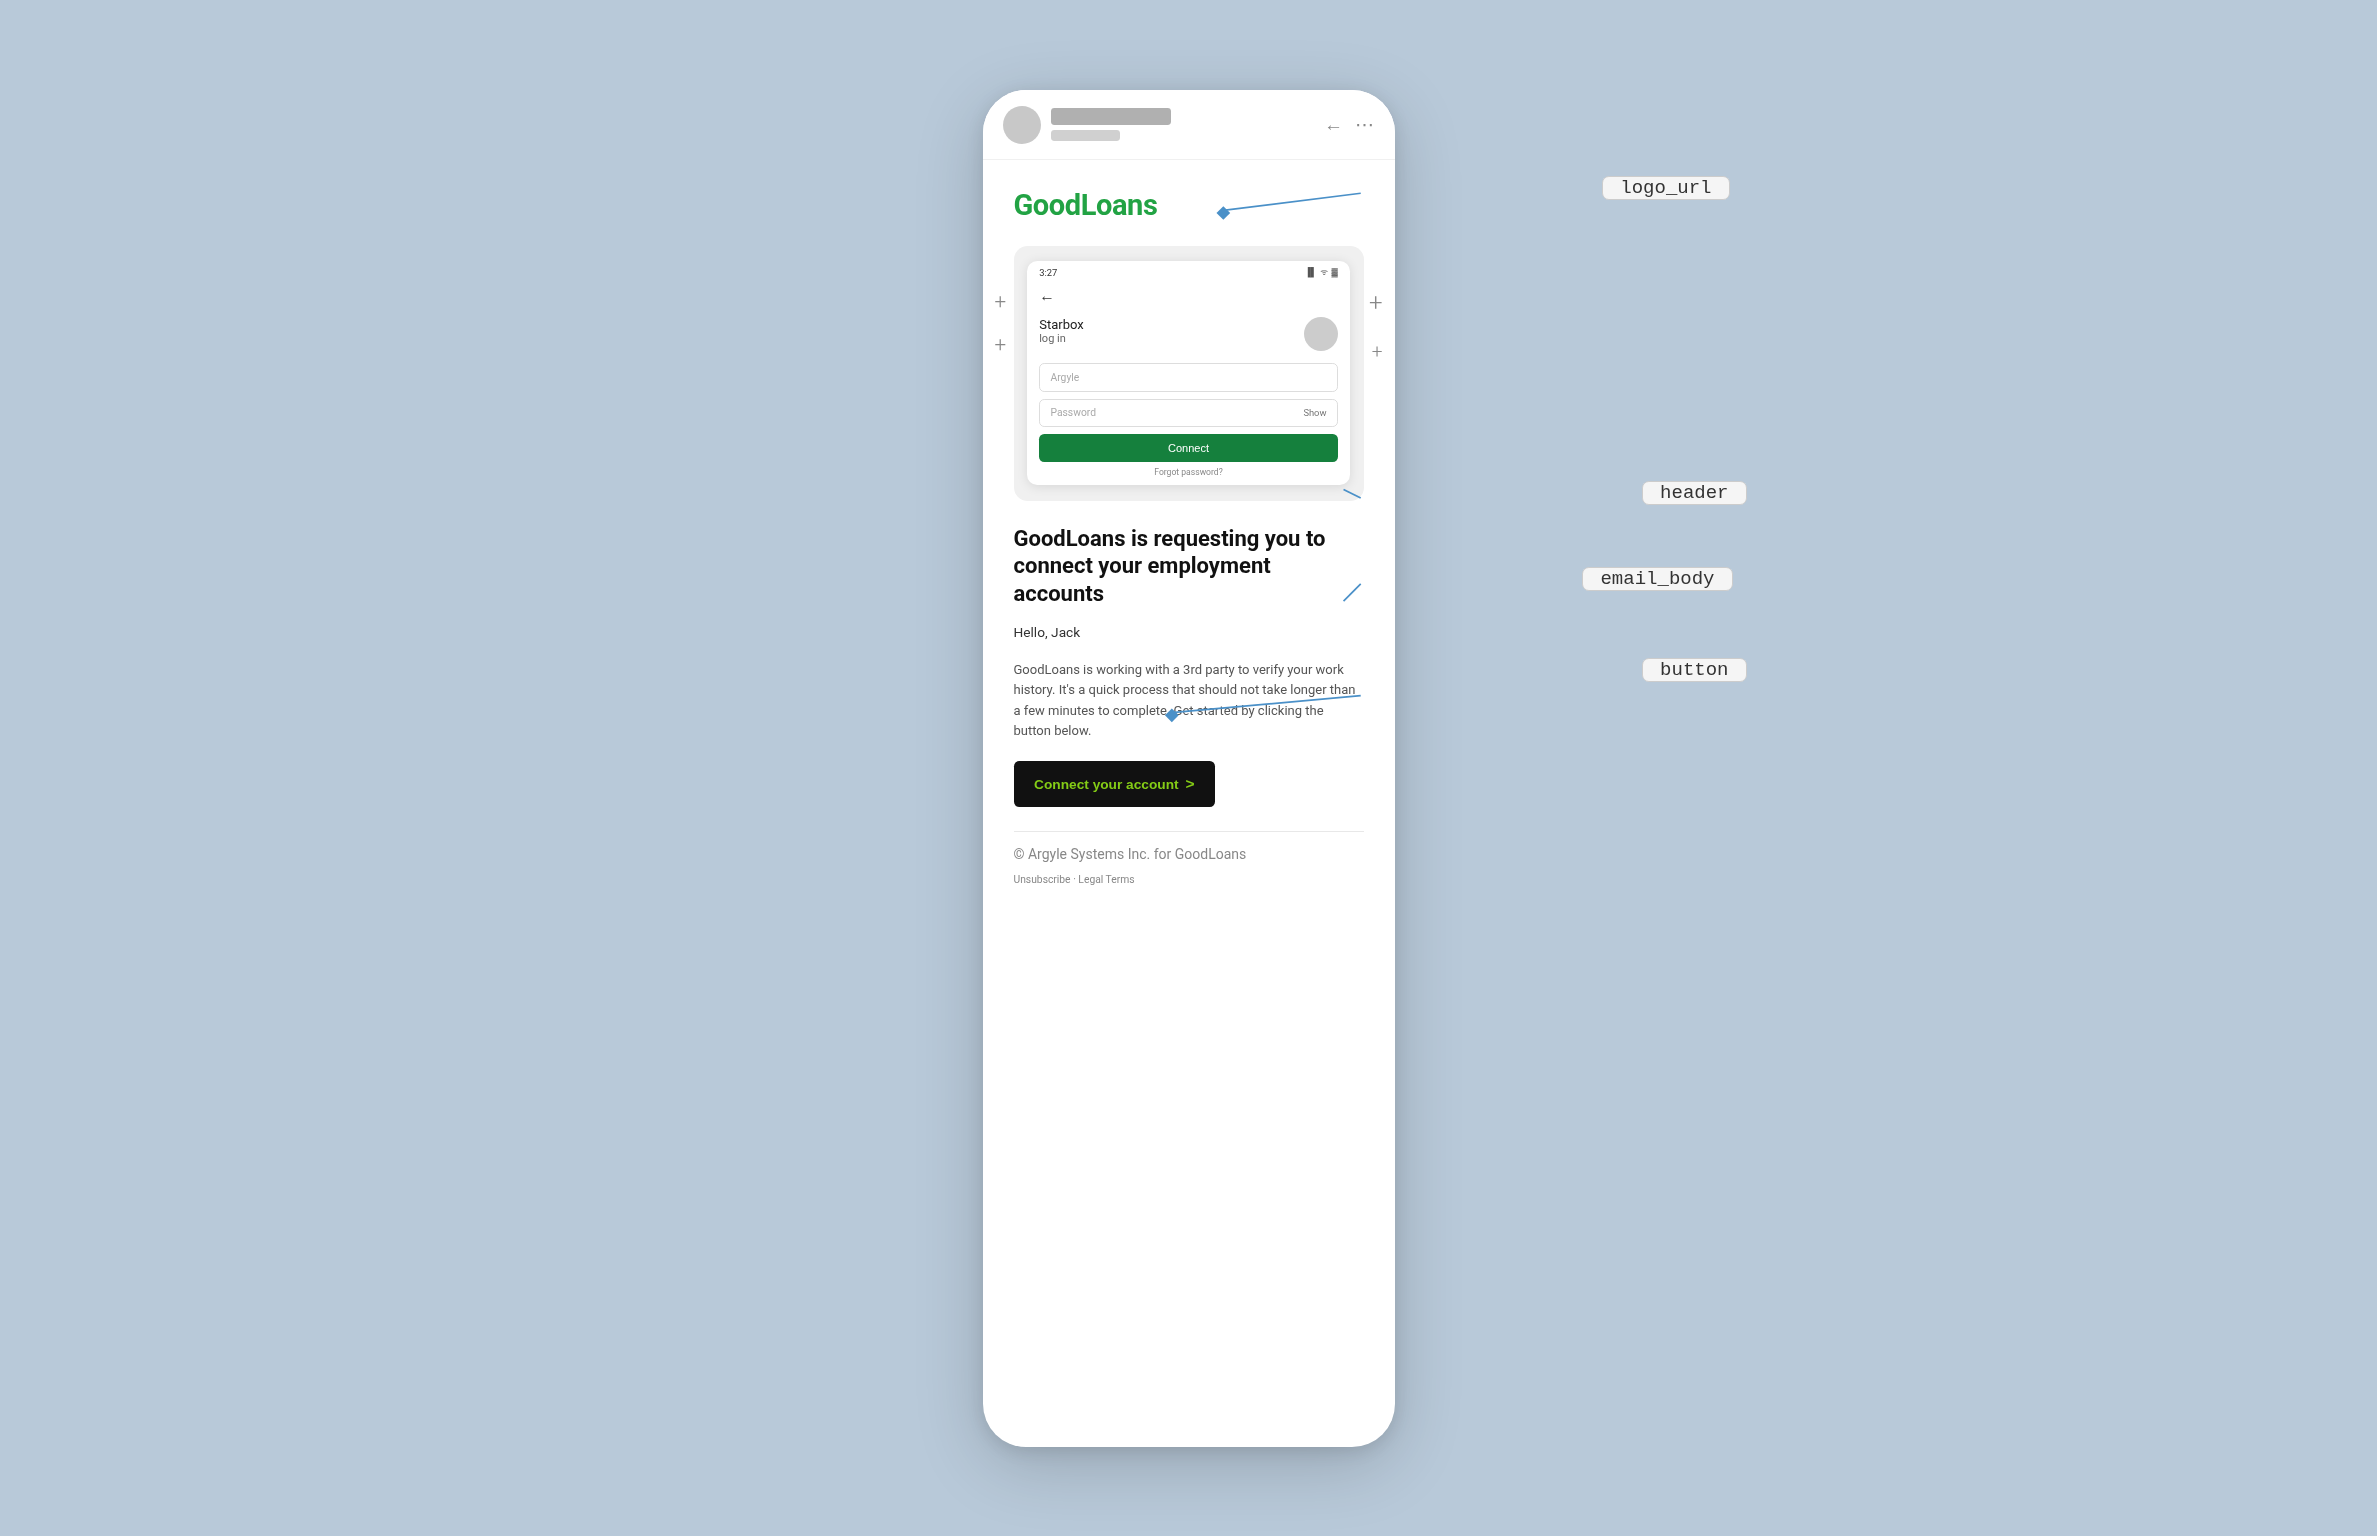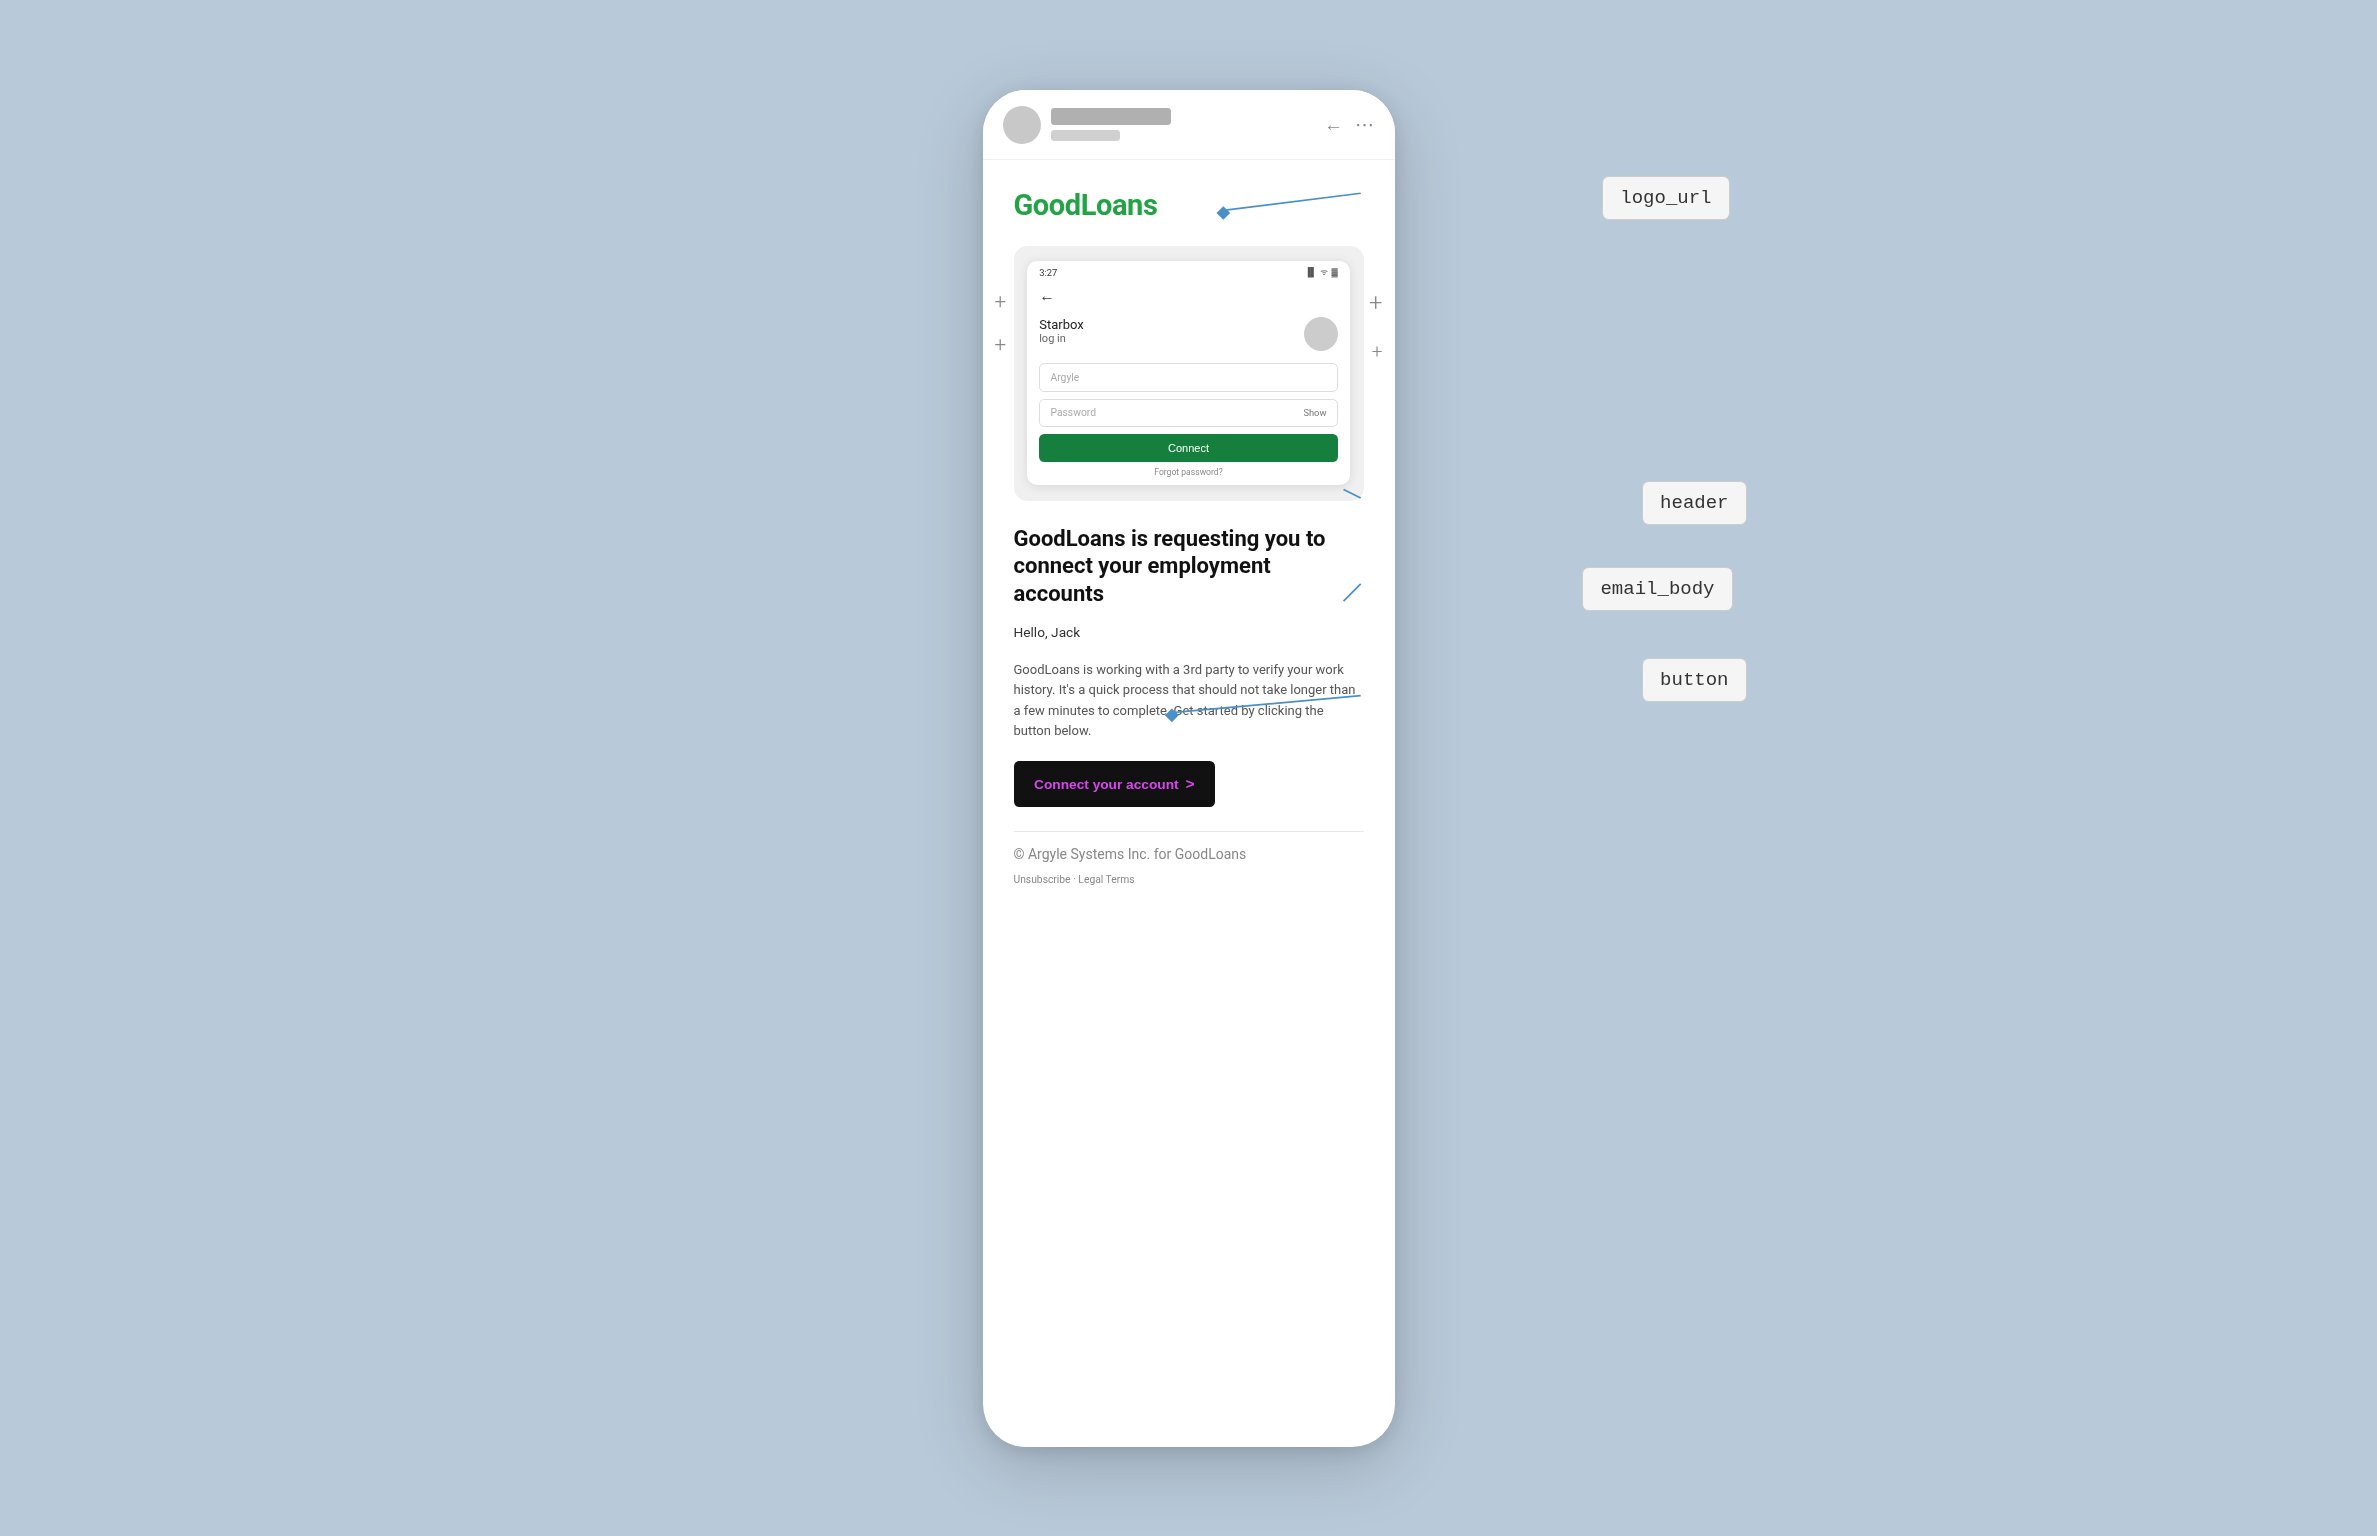--- a/index.html
+++ b/index.html
@@ -285,21 +285,21 @@
       color: #555;
       line-height: 1.55;
       margin-bottom: 20.6px;
     }
 
     .connect-btn {
       display: inline-flex;
       align-items: center;
       gap: 6.9px;
       background: #111;
-      color: #d946ef;
+      color: #84cc16;
       border: none;
       border-radius: 5.2px;
       padding: 13.7px 20.6px;
       font-size: 13.7px;
       font-weight: 600;
       cursor: pointer;
       margin-bottom: 24px;
     }
 
     .connect-btn-arrow {
@@ -322,21 +322,21 @@
       font-size: 10.3px;
       color: #888;
     }
 
     
     .annotation {
       position: absolute;
       background: #f5f5f5;
       border: 1.3px solid #ccc;
       border-radius: 6.9px;
-      padding: 10px 17px;
+      padding: 0 17px;
       font-family: 'Courier New', monospace;
       font-size: 19px;
       color: #333;
       white-space: nowrap;
       z-index: 10;
       margin-left: 12px;
     }
 
     
     .annotations-svg {

